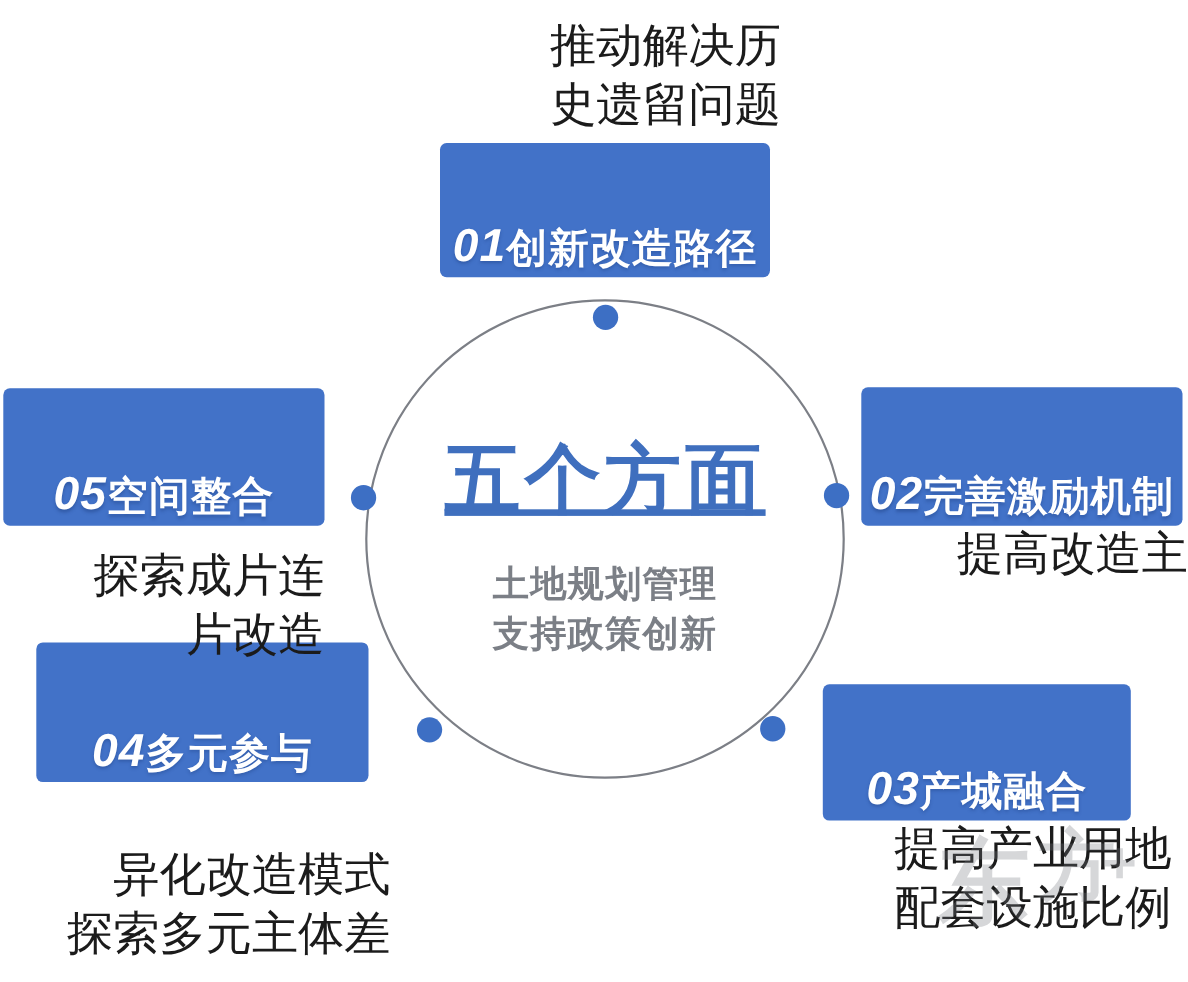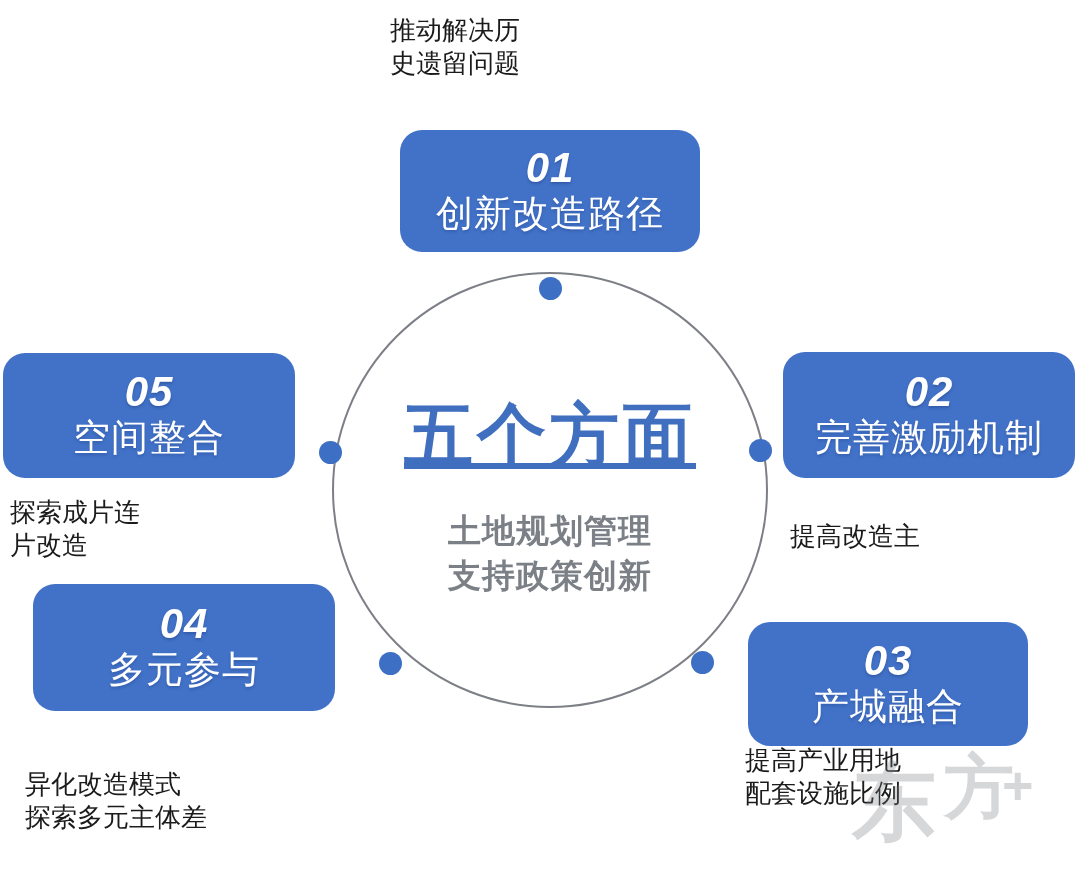--- a/index.html
+++ b/index.html
@@ -61,70 +61,69 @@
     color: #7b7f86;
     line-height: 1.35;
     letter-spacing: 1px;
   }
   .center-sub div { white-space: nowrap; }
 
   
   .pill {
     position: absolute;
     background: #4272c8;
-    border-radius: 22px;
+    border-radius: 6px;
     color: #ffffff;
     text-align: center;
     box-sizing: border-box;
     display: flex;
-    flex-direction: column;
+    flex-direction: row;
     justify-content: center;
-    align-items: center;
+    align-items: flex-end;
     padding: 4px 10px 8px 10px;
   }
   .pill-num {
     font-style: italic;
     font-weight: bold;
     font-size: 42px;
     line-height: 1;
     color: #ffffff;
     letter-spacing: 1px;
     text-shadow: 0 2px 3px rgba(20,50,110,.35);
   }
   .pill-label {
     margin-top: 6px;
     font-size: 37px;
-    font-weight: normal;
+    font-weight: bold;
     line-height: 1;
     color: #ffffff;
     white-space: nowrap;
     letter-spacing: 1px;
     text-shadow: 0 2px 3px rgba(20,50,110,.30);
   }
 
   
   #pill-01 { left: 400px;  top: 130px; width: 300px; height: 122px; }
   #pill-02 { left: 783px;  top: 352px; width: 292px; height: 126px; }
   #pill-03 { left: 748px;  top: 622px; width: 280px; height: 124px; }
   #pill-04 { left: 33px;   top: 584px; width: 302px; height: 127px; }
   #pill-05 { left: 3px;    top: 353px; width: 292px; height: 125px; }
 
   
   .caption {
     position: absolute;
     color: #1b1b1b;
-    font-size: 26px;
+    font-size: 42px;
     line-height: 1.28;
-    text-align: left;
-    font-family: Liberation Serif, serif;
+    text-align: right;
   }
   .caption div { white-space: nowrap; }
 
   #cap-01 { left: 390px; top: 14px;  width: 320px; }
-  #cap-02 { left: 790px; top: 520px; width: 290px; }
+  #cap-02 { left: 790px; top: 476px; width: 290px; }
   #cap-03 { left: 745px; top: 744px; width: 320px; }
   #cap-04 { left: 25px;  top: 768px; width: 330px; }
   #cap-05 { left: 10px;  top: 496px; width: 285px; }
 
   
   .watermark {
     position: absolute;
     left: 852px;
     top: 752px;
     width: 190px;

